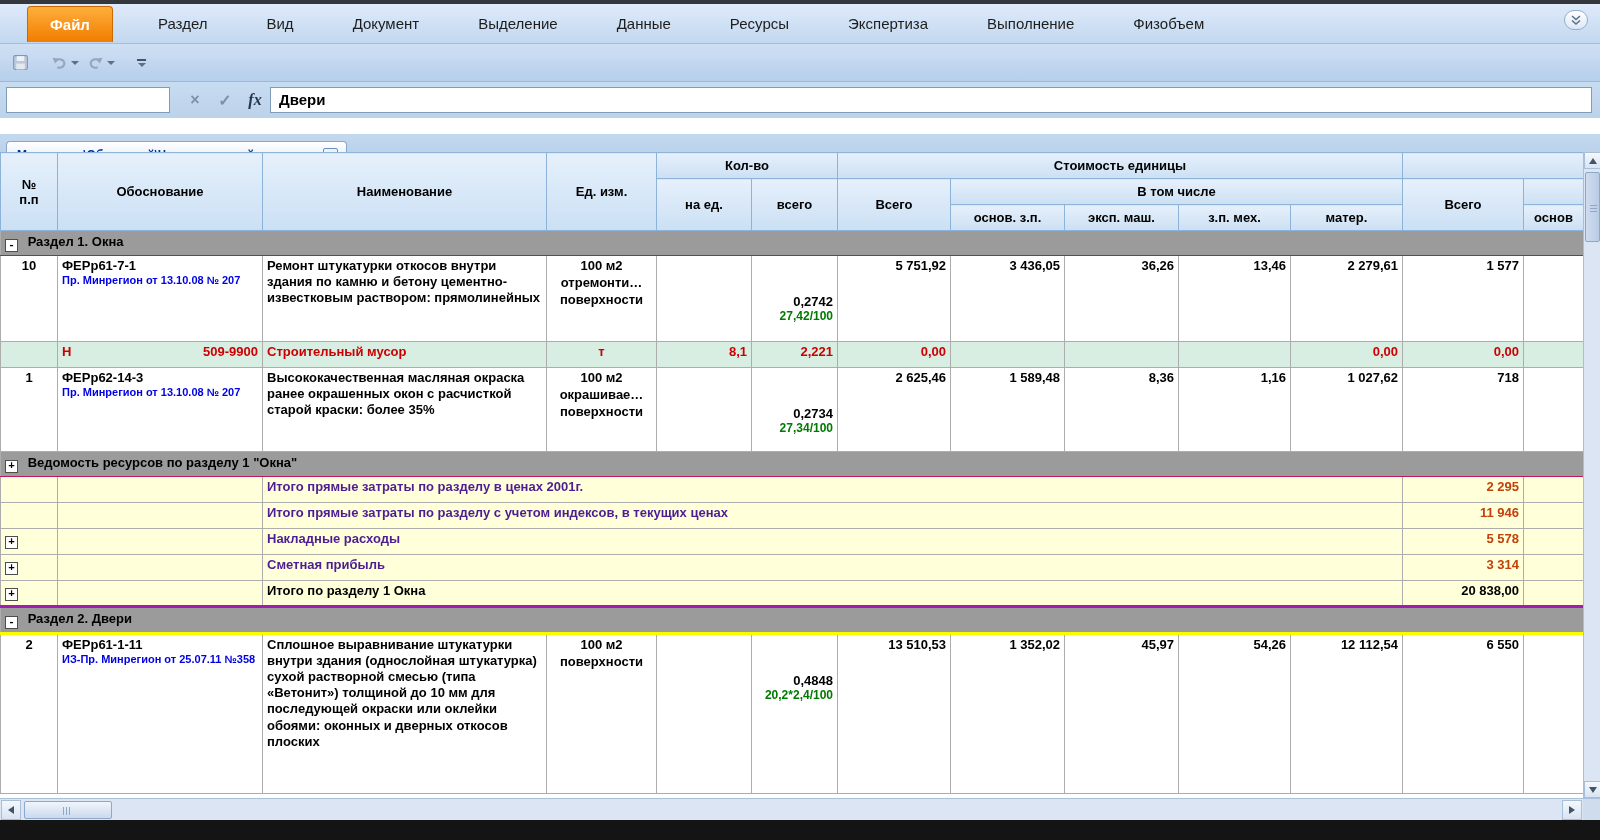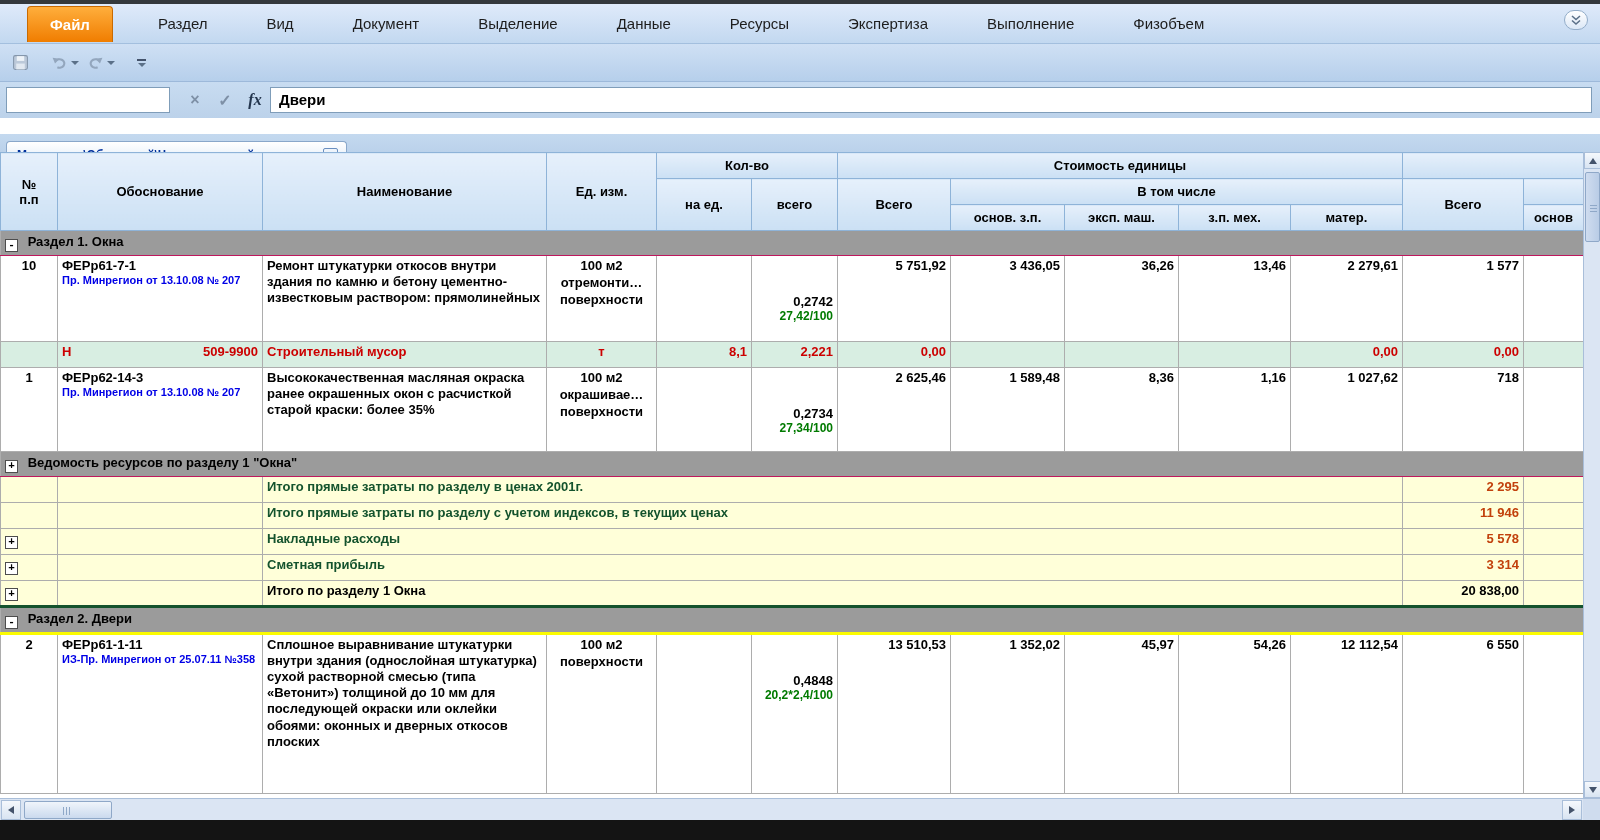--- a/index.html
+++ b/index.html
@@ -62,28 +62,28 @@
   .grid td { border:1px solid #adadad; vertical-align:top; font-size:13px; padding:2px 4px; overflow:hidden; }
   .num-cell { text-align:center; font-weight:bold; }
   .code { font-weight:bold; color:#000; }
   .note { color:#0000e6; font-size:11px; font-weight:bold; line-height:1.2; margin-top:1px; }
   .name-cell { font-weight:bold; line-height:1.24; }
   .unit-cell { text-align:center; font-weight:bold; line-height:1.3; }
   .money { text-align:right; font-weight:bold; white-space:nowrap;margin-top:36px; }
   .formula { color:#007a00; font-size:12px; font-weight:bold; text-align:right; }
   tr.sect td { background:#9b9b9b; border-top:1px solid #6f6f6f; border-bottom:1px solid #be185d;
     font-weight:bold; color:#000; padding:3px 4px; font-size:13px; }
-  tr.sect-sel td { border-top:3px solid #14532d; border-bottom:3px solid #fbfb00; }
+  tr.sect-sel td { border-top:3px solid #a21caf; border-bottom:3px solid #fbfb00; }
   .expand-box { display:inline-block; width:13px; height:13px; border:1px solid #4d4d4d; background:#fff;
     color:#000; font:bold 11px/11px "Liberation Mono",monospace; text-align:center; margin-right:6px; vertical-align:-2px; }
   .expand-box.sm { margin-right:0; }
   tr.res td { background:#d8eee2; color:#cc0000; font-weight:bold; }
   tr.res .basis-flex { display:flex; justify-content:space-between; }
   tr.sum td { background:#ffffd9; }
-  .sum-name { color:#14532d; font-weight:bold; white-space:nowrap; }
+  .sum-name { color:#4c1d95; font-weight:bold; white-space:nowrap; }
   .sum-val { color:#c2410c; font-weight:bold; text-align:right; }
   tr.sum-total .sum-name, tr.sum-total .sum-val { color:#000; }
 
   
   .vscroll { position:absolute; top:152px; right:0; width:17px; height:646px;
     background:#dbe5f3; border-left:1px solid #a9bed9; }
   .vs-btn { position:absolute; left:0; width:17px; height:17px; background:linear-gradient(#f5f8fc,#d8e4f2);
     border:1px solid #a9bed9; display:flex; align-items:center; justify-content:center; }
   .vs-up { top:0; } .vs-down { bottom:0; }
   .vs-thumb { position:absolute; left:1px; top:20px; width:15px; height:70px;

